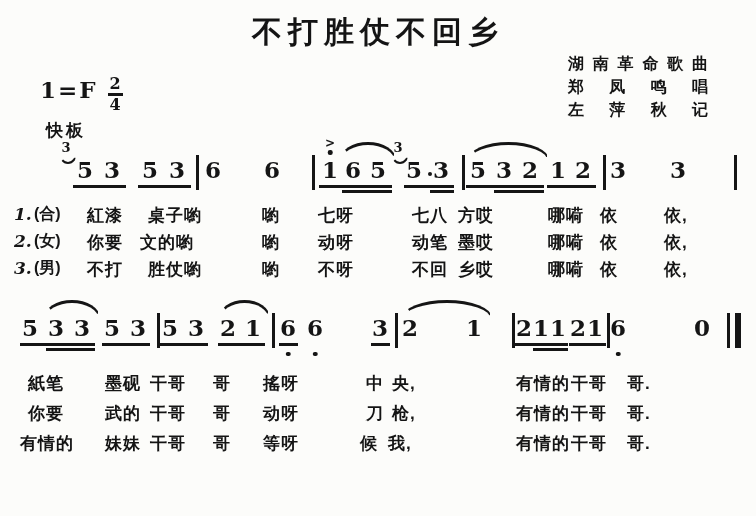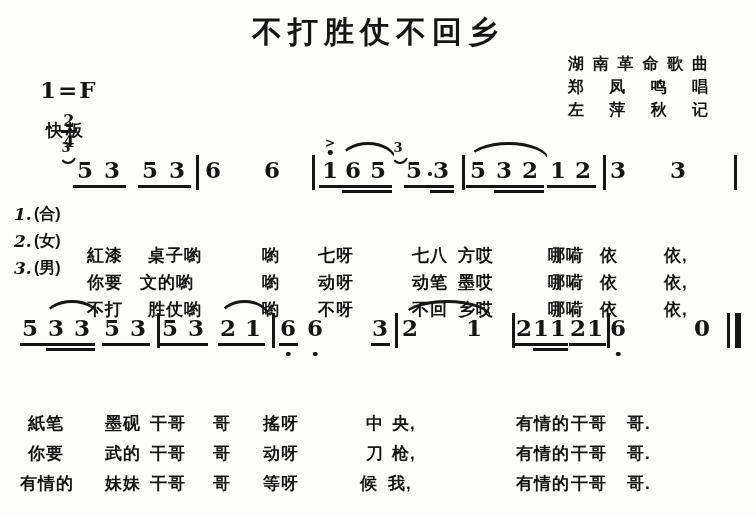--- a/index.html
+++ b/index.html
@@ -22,22 +22,22 @@
   #credits{
     position:absolute;top:52px;left:568px;width:140px;
   }
   .credit-line{
     display:flex;justify-content:space-between;
     font-size:16px;font-weight:bold;line-height:23px;color:#141414;
   }
   
   #keyrow{
     position:absolute;top:76px;left:40px;
-    display:flex;align-items:center;gap:10px;
-    font-family:"DejaVu Serif", serif;font-weight:bold;flex-direction:column;
+    display:flex;align-items:flex-start;gap:10px;
+    font-family:"DejaVu Serif", serif;font-weight:bold;
   }
   #key-tonic{font-size:23px;letter-spacing:2px;}
   .frac{display:flex;flex-direction:column;align-items:center;line-height:1;}
   .frac .fn{font-size:16px;font-weight:bold;}
   .frac .fbar{width:15px;height:2.5px;background:#151515;margin:1px 0;}
   #tempo{
     position:absolute;top:119px;left:46px;
     font-size:17px;font-weight:bold;letter-spacing:3px;
   }
   
@@ -73,21 +73,21 @@
     border:2px solid transparent;border-top:3px solid #151515;
     border-radius:50% 50% 0 0 / 100% 100% 0 0;
   }
   
   .lyr-section{position:absolute;left:0;width:756px;}
   #lyrics1{top:204px;height:86px;}
   #lyrics2{top:372px;height:92px;}
   .lyric-row{position:absolute;left:0;width:756px;height:24px;}
   .lyric-token{
     position:absolute;top:0;white-space:pre;
-    font-size:17px;font-weight:bold;color:#141414;letter-spacing:1px;margin-top:40px;
+    font-size:17px;font-weight:bold;color:#141414;letter-spacing:1px;
   }
   .verse-num{
     position:absolute;left:14px;top:0;
     font-family:"DejaVu Serif", serif;font-style:italic;font-weight:bold;font-size:17px;
   }
   .verse-part{position:absolute;left:34px;top:0;font-size:16px;font-weight:bold;}
   
   #footer{
     position:absolute;left:30px;top:474px;
     display:flex;align-items:center;gap:12px;

